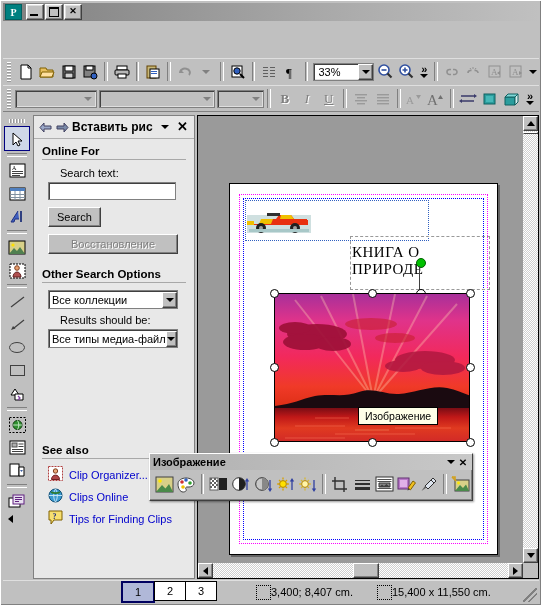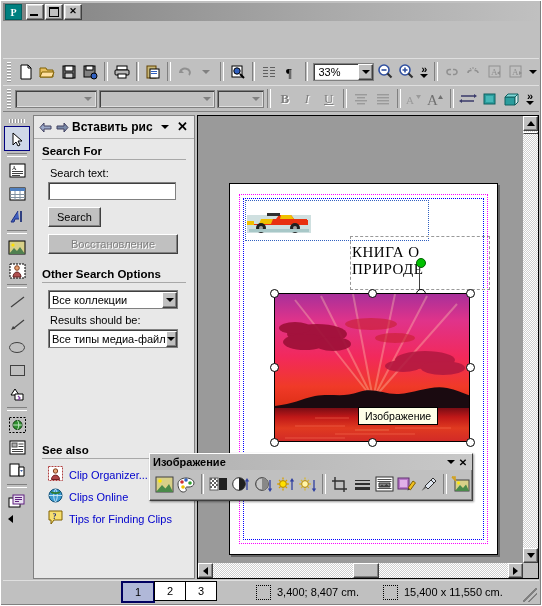--- a/index.html
+++ b/index.html
@@ -159,21 +159,21 @@
     font-weight:bold; font-size:12px; color:#000; flex:1;
     white-space:nowrap; overflow:hidden;
     font-family:"Liberation Sans", sans-serif;
   }
   .tp-close { font-size:13px; font-weight:bold; color:#000; line-height:10px; padding:0 2px;}
   .tp-body { padding:6px 8px 0 8px; }
   .tp-section-title {
     font-weight:bold; font-size:11.5px; color:#000;
     border-bottom:1px solid #a8a8a8; padding-bottom:2px; margin-bottom:7px;
   }
-  .tp-label { font-size:11px; color:#000; margin:0 0 3px 8px; }
+  .tp-label { font-size:11px; color:#000; margin:0 0 3px 18px; }
   .tp-input {
     margin-left:6px; width:128px; height:18px; background:#fff;
     border:1px solid #808080;
     box-shadow: inset 1px 1px 0 #404040;
     box-sizing:border-box;
   }
   .tp-btn {
     margin-left:6px; margin-top:7px; min-width:48px; height:20px;
     background:#c0c0c0; border:1px solid #fff;
     border-right-color:#404040; border-bottom-color:#404040;
@@ -320,21 +320,21 @@
     border-top:1px solid #dfdfdf;
     display:flex; align-items:center;
   }
   .pagetabs { display:flex; margin-left:118px; }
   .ptab {
     width:30px; height:18px; background:#fff; border:1px solid #000;
     font-size:11px; display:flex; align-items:center; justify-content:center;
     margin-right:-1px; position:relative;
   }
   .ptab.active { background:#b0b8d8; border:2px solid #000060; font-weight:normal; }
-  .status-cell { display:flex; align-items:center; gap:6px; margin-left:22px; }
+  .status-cell { display:flex; align-items:center; margin-left:22px; }
   .status-text { font-size:11px; color:#000; white-space:nowrap; }
   .dot-box {
     width:13px; height:13px; border:1px dotted #000;
   }
   .resize-grip {
     position:absolute; right:2px; bottom:1px; width:14px; height:14px;
     background:
       linear-gradient(135deg, transparent 45%, #808080 45% 55%, transparent 55%),
       linear-gradient(135deg, transparent 65%, #808080 65% 75%, transparent 75%);
   }
@@ -740,21 +740,21 @@
           </svg>
       </div>
       <div class="tp-title">Вставить рис</div>
       <div class="tp-nav">
           <div class="arrow-dn"></div>
         </div>
       <div class="tp-close">✕</div>
     </div>
 
     <div class="tp-body">
-      <div class="tp-section-title">Search For</div>
+      <div class="tp-section-title">Online For</div>
       <div class="tp-label">Search text:</div>
       <input class="tp-input" type="text" value="" style="">
       <div><span class="tp-btn">Search</span></div>
       <div><span class="tp-btn wide disabled">Восстановление</span></div>
 
       <div class="tp-section-title" style="margin-top:14px;">Other Search Options</div>
       <div class="tp-combo">
         <span>Все коллекции</span>
         <div class="combo-arrow">
             <div class="arrow-dn"></div>

